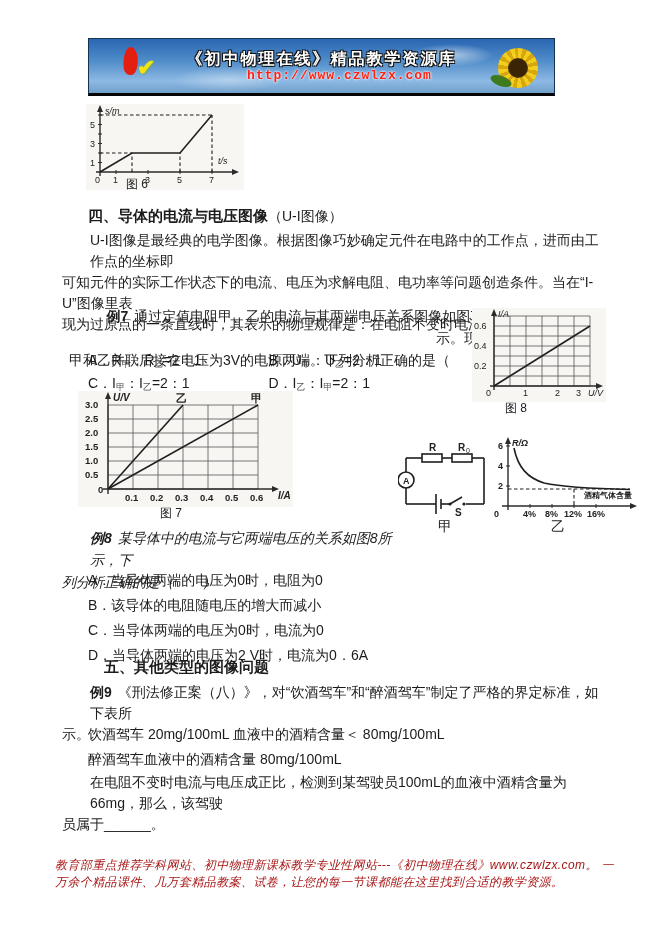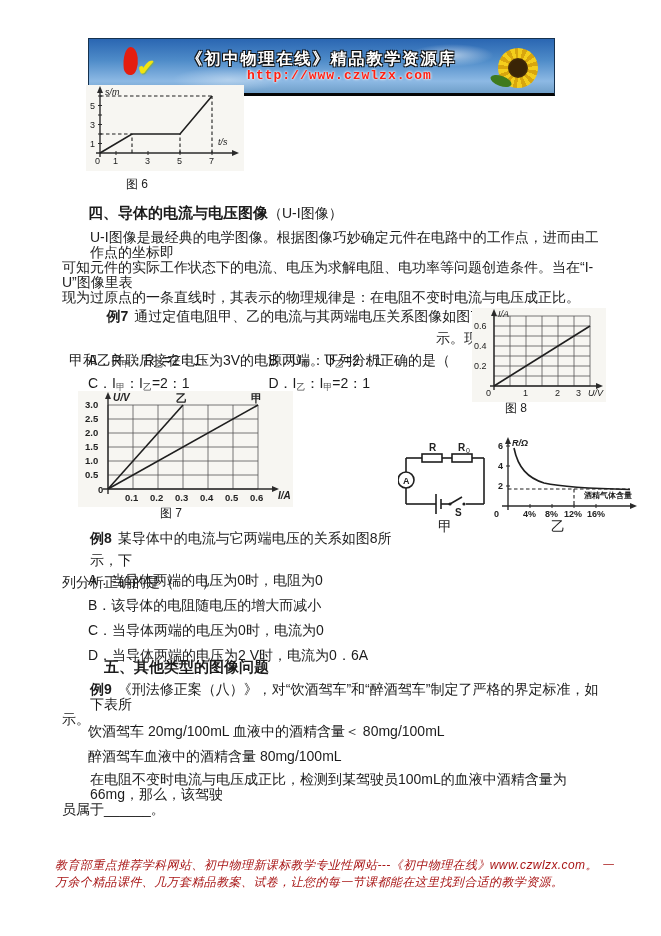--- a/index.html
+++ b/index.html
@@ -1,19 +1,19 @@
 <!DOCTYPE html>
 <html><head>
 <meta charset="utf-8">
 <style>
   html,body{margin:0;padding:0;background:#e8e8e8;}
   .page{position:relative;width:661px;height:936px;background:#ffffff;margin:0 auto;
         font-family:"Liberation Sans",sans-serif;color:#1c1c1c;overflow:hidden;}
   .abs{position:absolute;}
-  .txt{font-size:14px;line-height:15px;}
+  .txt{font-size:14px;line-height:21px;}
   .indent{padding-left:28px;}
   .bold{font-weight:bold;}
   .exlabel{font-weight:bold;margin-right:6px;}
   .sub{font-size:9px;color:#555;vertical-align:-2px;}
   .opt-col{display:inline-block;min-width:150px;margin-right:26px;font-size:14px;}
   .opt-line{font-size:14px;line-height:25px;}
   .caption{font-size:12px;color:#222;}
   
   .banner{position:absolute;left:88px;top:38px;width:465px;height:54px;
     background:
@@ -56,21 +56,21 @@
     <div class="logo-flame"></div>
     <div class="logo-check">✔</div>
     <div class="banner-title">《初中物理在线》精品教学资源库</div>
     <div class="banner-url">http://www.czwlzx.com</div>
     <div class="sunflower">
       <div class="heart"></div>
         <div class="leaf"></div>
     </div>
   </div>
 
-  <div class="abs figbg" style="left:86px;top:85px;text-align:center;">
+  <div class="abs figbg" style="left:86px;top:104px;text-align:center;">
     <svg width="158" height="82" viewBox="0 0 158 82">
       <line class="axis" x1="14" y1="72" x2="14" y2="4"></line>
         <polygon points="14,1 11,8 17,8" fill="#2b2b2b"></polygon>
       <line class="axis" x1="10" y1="68" x2="150" y2="68"></line>
         <polygon points="153,68 146,65 146,71" fill="#2b2b2b"></polygon>
       <text x="19" y="10" font-size="9" font-style="italic">s/m</text>
       <text x="132" y="60" font-size="9" font-style="italic">t/s</text>
       <g stroke="#2b2b2b" stroke-width="1">
         <line x1="12" y1="58.5" x2="16" y2="58.5"></line>
           <line x1="12" y1="49" x2="16" y2="49"></line>
@@ -261,21 +261,21 @@
       <text x="74" y="81" font-size="9" font-weight="bold">12%</text>
       <text x="97" y="81" font-size="9" font-weight="bold">16%</text>
       <line class="dash" x1="18" y1="53" x2="140" y2="53"></line>
       <line class="dash" x1="84" y1="53" x2="84" y2="70"></line>
       <path class="plot" d="M24,12 C28,32 38,42 54,47 C72,51 95,52.5 140,53.5"></path>
       <text x="94" y="62" font-size="8" font-weight="bold">酒精气体含量</text>
     </svg>
   </div>
   <div class="abs caption" style="left:551px;top:518px;font-size:14px;">乙</div>
 
-  <div class="abs txt" style="left:62px;top:527px;width:345px;line-height:22px;">
+  <div class="abs txt" style="left:62px;top:527px;width:345px;line-height:22px;font-style:italic;">
     <div class="indent"><span class="exlabel">例8</span><span>某导体中的电流与它两端电压的关系如图8所示，下</span></div>
     <div>列分析正确的是（　　）</div>
   </div>
   <div class="abs" style="left:88px;top:568px;">
     <div class="opt-line">A．当导体两端的电压为0时，电阻为0</div>
     <div class="opt-line">B．该导体的电阻随电压的增大而减小</div>
     <div class="opt-line">C．当导体两端的电压为0时，电流为0</div>
     <div class="opt-line">D．当导体两端的电压为2 V时，电流为0．6A</div>
   </div>
 

